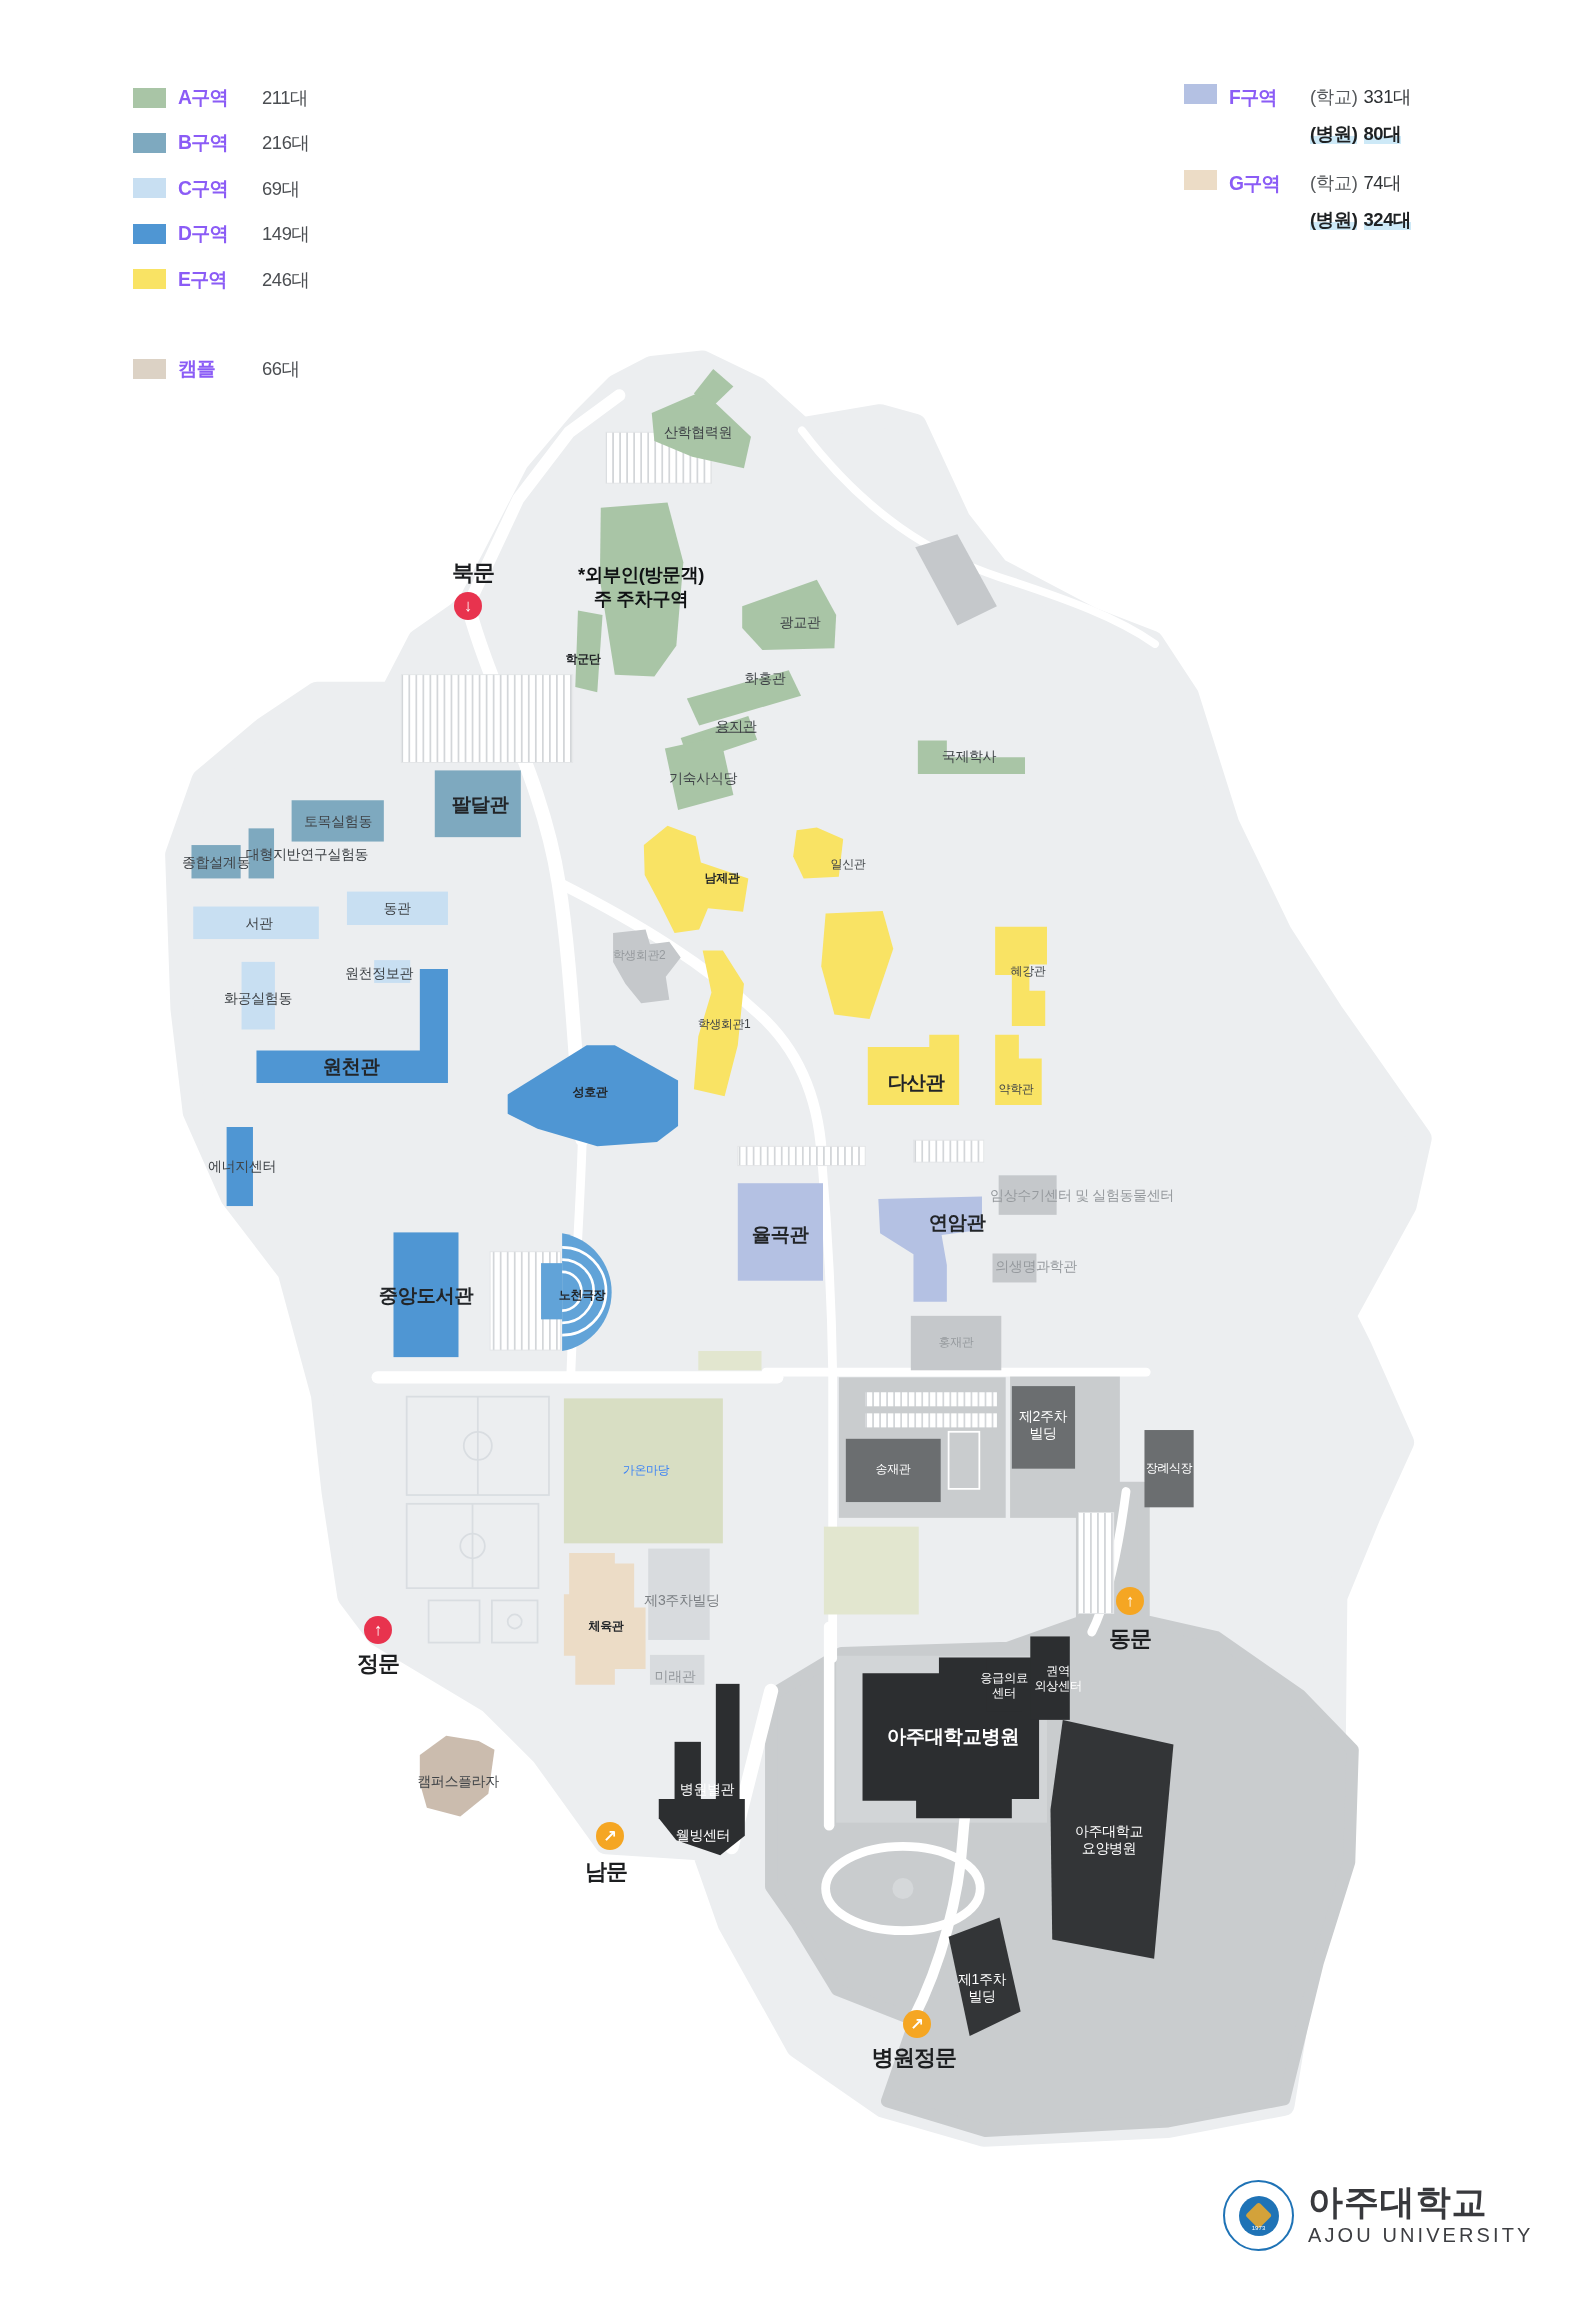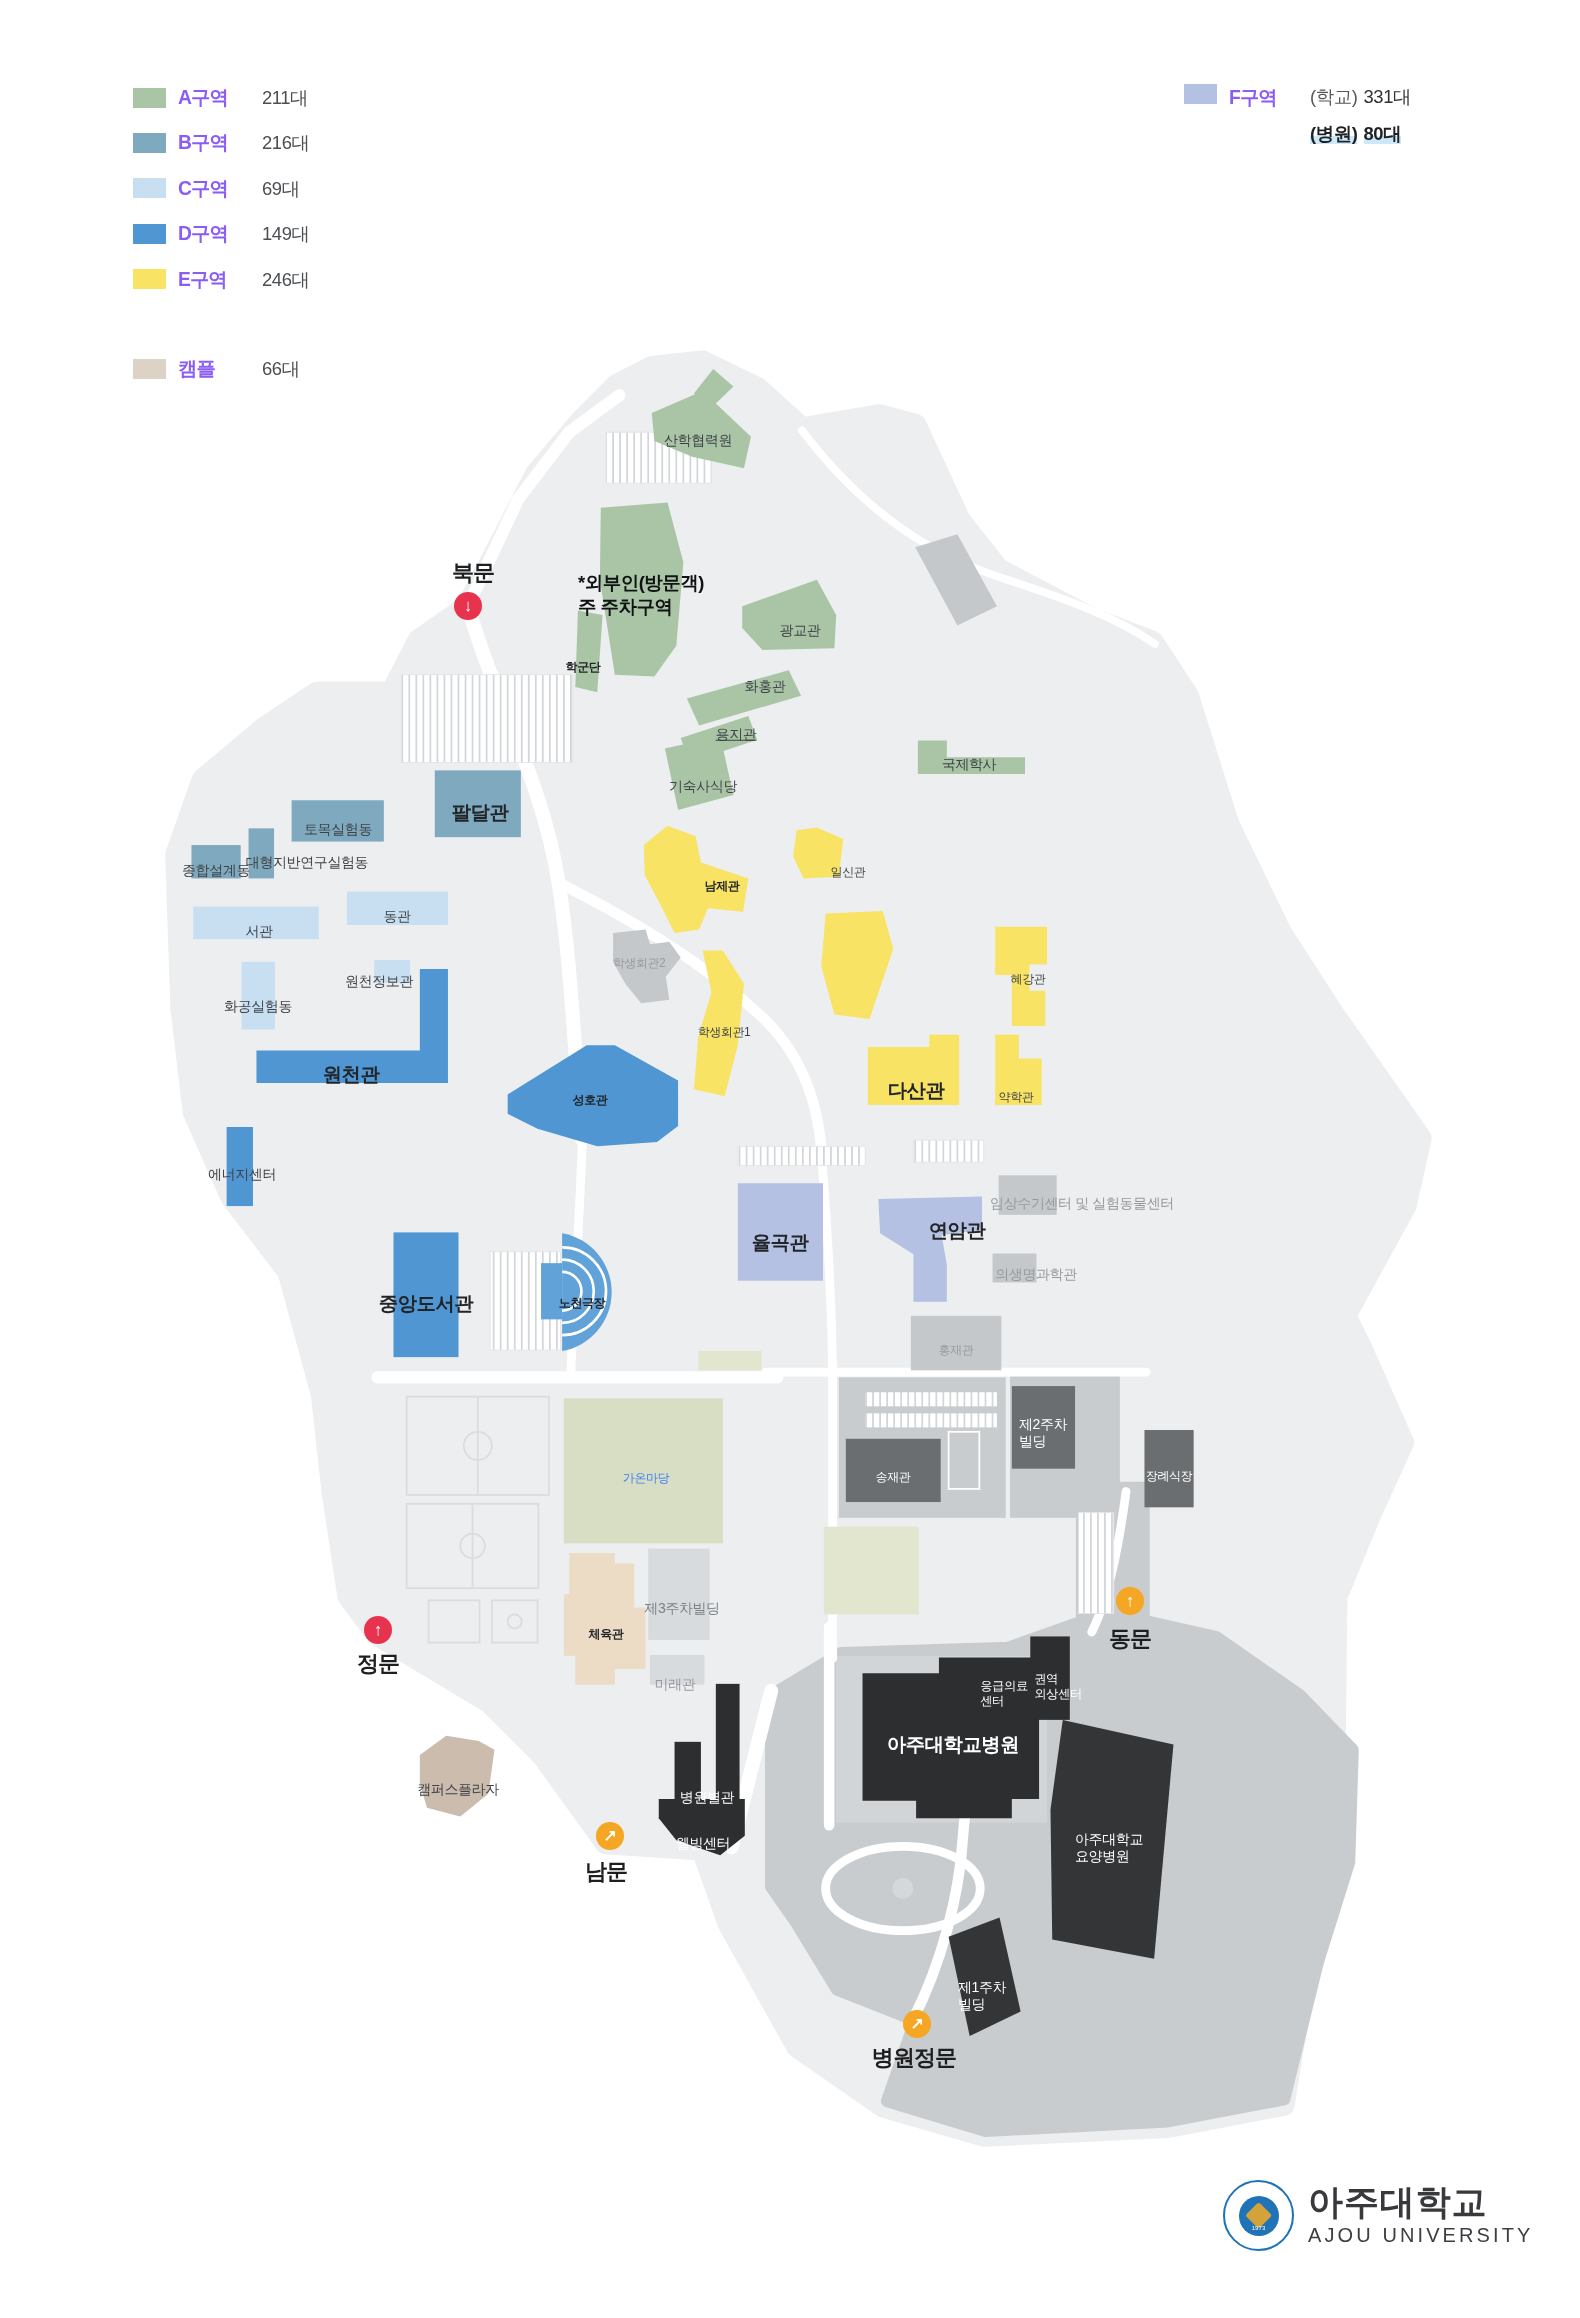--- a/index.html
+++ b/index.html
@@ -10,22 +10,22 @@
   
   .zA{fill:var(--c-a)} .zB{fill:var(--c-b)} .zC{fill:var(--c-c)} .zD{fill:var(--c-d)}
   .zE{fill:var(--c-e)} .zF{fill:var(--c-f)} .zG{fill:var(--c-g)} .zH{fill:var(--c-h)}
   .zI{fill:var(--c-i)} .zHosp{fill:var(--c-hosp)} .zGray{fill:var(--c-grayb)}
   .zLight{fill:var(--c-lightgray)} .zOlive{fill:var(--c-olive)} .zOliveL{fill:var(--c-olive_light)}
   .zCampl{fill:var(--c-camplaza)} .zDark{fill:var(--c-dark_hosp)}
   .road{stroke:#ffffff;fill:none;stroke-linecap:round;stroke-linejoin:round}
   .field{stroke:#d9dde1;stroke-width:2;fill:none}
 
   
-  .lb{position:absolute;transform:translate(-50%,-50%);white-space:pre-line;
-      color:#3f4347;font-size:14px;line-height:1.18;letter-spacing:-0.4px;margin-top:8px;}
+  .lb{position:absolute;transform:translate(-50%,-50%);white-space:pre-line;text-align:center;
+      color:#3f4347;font-size:14px;line-height:1.18;letter-spacing:-0.4px;}
   .lb.lg{font-size:19.3px}.lb.md{font-size:12px}.lb.sm{font-size:14px}.lb.xs{font-size:12.3px}
   .lb.b{font-weight:bold;color:#222528}
   .lb.w{color:#ffffff}
   .lb.b.w{color:#ffffff}
   .lb.gray{color:#969a9e}
   .lb.gray2{color:#7c8084}
   .lb.olive{color:#3b82f6}
   .lb.note{font-size:18.4px;font-weight:bold;color:#101214;line-height:1.3}
 
   
@@ -323,20 +323,28 @@
     </div>
   <div class="legend" id="legend-mixed" style="left:1184px;top:84px;">
       <div class="mrow">
         <span class="sw" style="background: var(--c-f);"></span>
         <span class="zlabel">F구역</span>
         <div class="lines">
           <div class="line"><span class="pfx">(학교)</span><span class="val">331대</span></div>
           <div class="line hl"><span class="pfx">(병원)</span><span class="val">80대</span></div>
         </div>
       </div>
+      <div class="mrow">
+        <span class="sw" style="background: var(--c-g);"></span>
+        <span class="zlabel">G구역</span>
+        <div class="lines">
+          <div class="line"><span class="pfx">(학교)</span><span class="val">74대</span></div>
+          <div class="line hl"><span class="pfx">(병원)</span><span class="val">324대</span></div>
+        </div>
+      </div>
     </div>
 
   <div class="logo">
     <div class="seal">
       <div class="seal-inner">
         <div class="seal-diamond"></div>
         <div class="seal-year">1973</div>
       </div>
     </div>
     <div class="logo-text">

